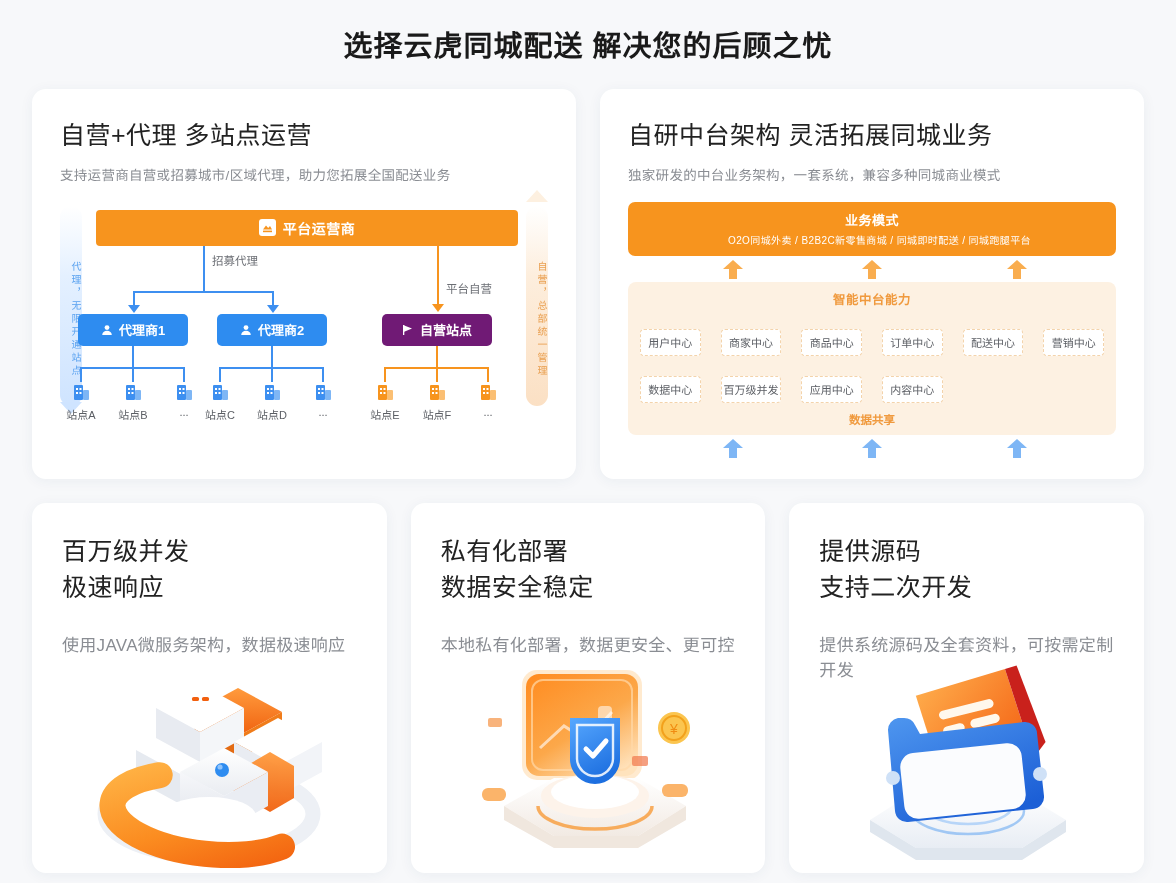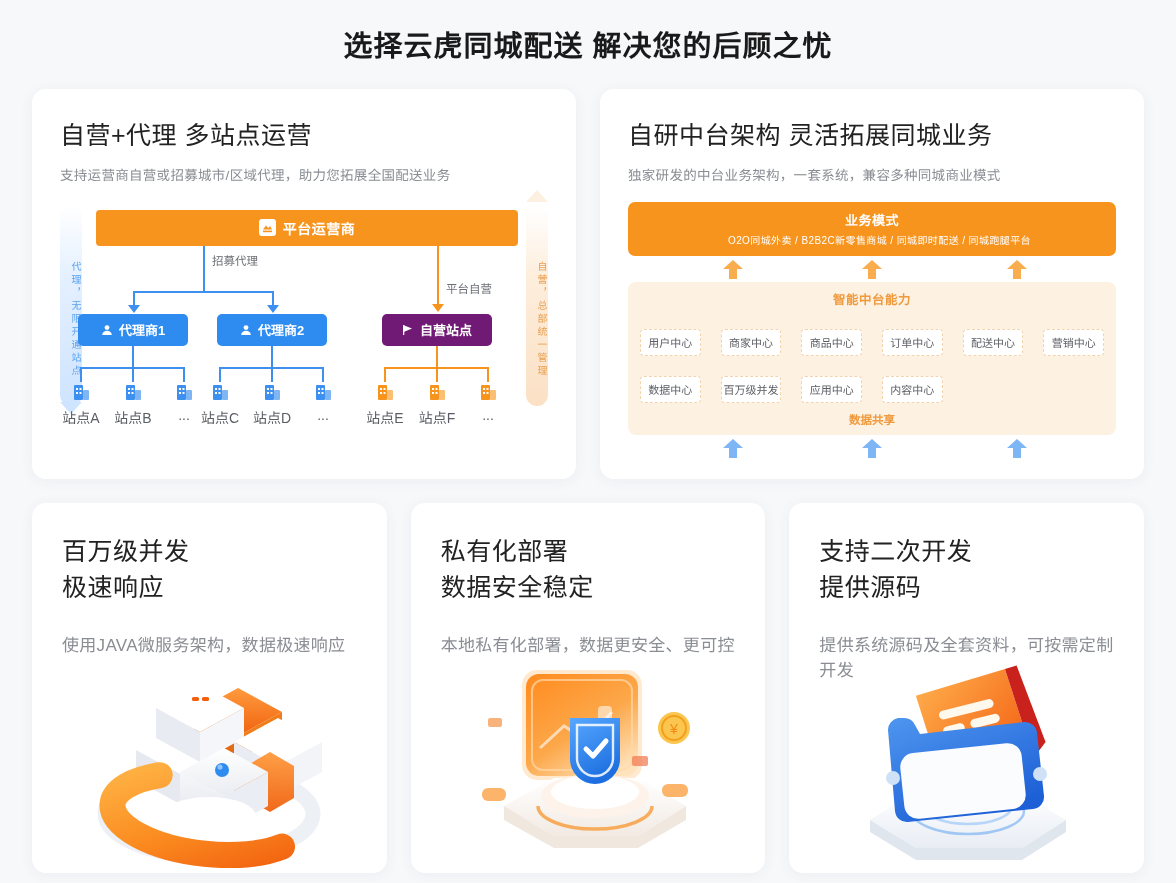--- a/index.html
+++ b/index.html
@@ -125,21 +125,21 @@
     gap: 6px;
     color: #fff; font-size: 13px; font-weight: bold;
   }
   .node.blue { background: #2e8cf0; }
   .node.orange { background: #701a75; }
 
   .station {
     position: absolute;
     width: 40px;
     text-align: center;
-    font-size: 14px;
+    font-size: 11px;
     color: #5b5e64;
   }
   .station .ico { display: block; margin: 0 auto 3px auto; }
 
   
   .diagB { margin-top: 18px; width: 488px; position: relative; }
   .busbar {
     background: #f7941e;
     border-radius: 7px;
     padding: 8px 0 9px 0;
@@ -576,22 +576,22 @@
           <circle cx="208" cy="72" r="12" fill="none" stroke="#f2a11c" stroke-width="2"></circle>
           <text x="208" y="78" font-size="14" text-anchor="middle" fill="#f08c12" font-family="'Liberation Sans',sans-serif">¥</text>
 
           <rect x="22" y="62" width="14" height="9" rx="2" fill="#f59a50" opacity=".75"></rect>
           <rect x="166" y="100" width="16" height="10" rx="2" fill="#f1764a" opacity=".7"></rect>
         </svg>
       </div>
     </div>
 
     <div class="card card-c">
+      <div class="c-title">提供源码</div>
       <div class="c-title">支持二次开发</div>
-      <div class="c-title">提供源码</div>
       <div class="c-sub">提供系统源码及全套资料，可按需定制开发</div>
       <div class="illus">
         <svg width="245" height="212" viewBox="0 0 245 212">
           <defs>
             <linearGradient id="fold" x1="0" y1="0" x2="0.6" y2="1">
               <stop offset="0%" stop-color="#4e96ef"></stop>
                 <stop offset="100%" stop-color="#1c5fd6"></stop>
             </linearGradient>
             <linearGradient id="docg" x1="0" y1="0" x2="1" y2="1">
               <stop offset="0%" stop-color="#ffb04e"></stop>

